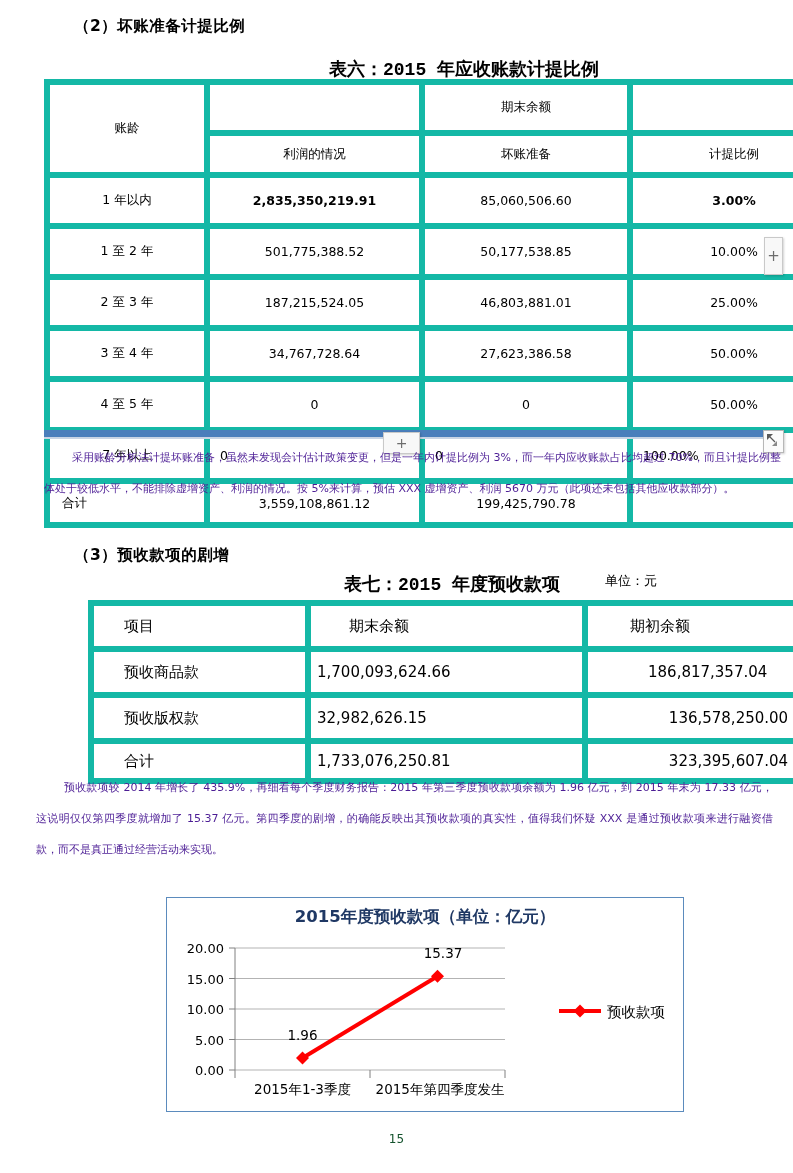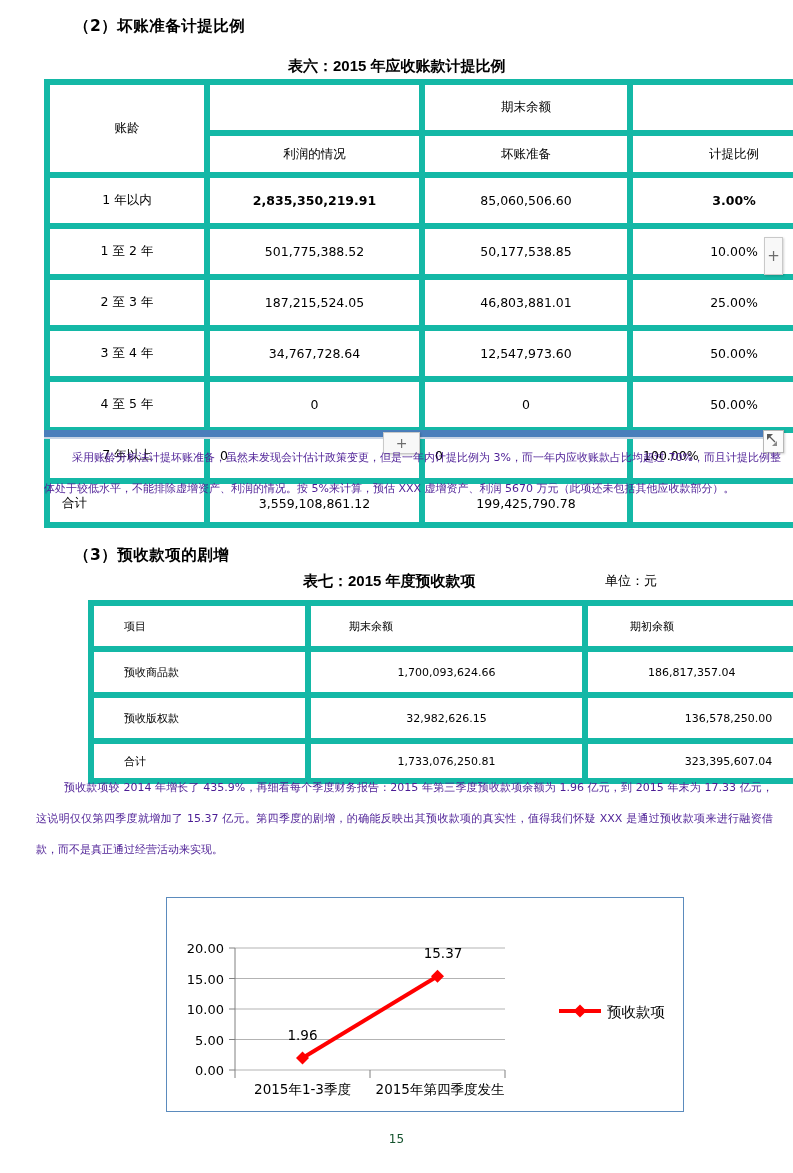--- a/index.html
+++ b/index.html
@@ -32,24 +32,25 @@
     font-size: 15.5px;
     letter-spacing: 0.5px;
     white-space: nowrap;
   }
   #heading-2 { left: 74px; top: 16px; }
   #heading-3 { left: 74px; top: 545px; }
 
   
   .table-caption {
     position: absolute;
-    font-family: Liberation Sans, sans-serif;
+    font-family: Liberation Mono, monospace;
     font-weight: bold;
-    font-size: 15px;
+    font-size: 18px;
     white-space: nowrap;
+    margin-left: 41px;
   }
   #caption-t6 { left: 288px; top: 57px; }
   #caption-t7 { left: 303px; top: 572px; }
   #unit-t7 {
     position: absolute;
     left: 605px; top: 572px;
     font-family: "DejaVu Sans", "Liberation Sans", sans-serif;
     font-size: 13px;
     white-space: nowrap;
     text-align: right;
@@ -81,23 +82,23 @@
   #table-aging td.hdr-blank-l { border-bottom: none; }
   #table-aging td.hdr-blank-r { border-bottom: none; }
   #table-aging td.sub-hdr { height: 36px; }
   #table-aging td.bold { font-weight: bold; margin-top: 48px; }
   #table-aging td.leftish { text-align: left; padding-left: 10px; }
   #table-aging td.total-label { text-align: left; padding-left: 12px; }
   #table-aging tr.total-row td { height: 38px; }
 
   
   #table-advance { left: 88px; top: 600px; width: 635px; }
-  #table-advance td { height: 40px; font-size: 11px; }
+  #table-advance td { height: 40px; font-size: 15px; }
   #table-advance td.c-item   { width: 175px; text-align: left; padding-left: 30px; }
-  #table-advance td.c-end    { width: 227px; text-align: center; }
+  #table-advance td.c-end    { width: 227px; text-align: left; }
   #table-advance td.c-begin  { width: 233px; text-align: left; padding-left: 60px; }
   #table-advance td.c-begin.ctr { text-align: center; padding-left: 6px;}
   #table-advance tr.hdr td.c-end { text-align: left; padding-left: 38px; }
   #table-advance tr.hdr td.c-begin { text-align: left; padding-left: 42px; }
   #table-advance tr.last td { height: 34px; }
 
   
   .para {
     position: absolute;
     font-family: "DejaVu Sans", "Liberation Sans", sans-serif;
@@ -252,21 +253,21 @@
       </tr>
       <tr>
         <td class="c-age">2 至 3 年</td>
         <td class="c-ar">187,215,524.05</td>
         <td class="c-bad">46,803,881.01</td>
         <td class="c-ratio">25.00%</td>
       </tr>
       <tr>
         <td class="c-age">3 至 4 年</td>
         <td class="c-ar">34,767,728.64</td>
-        <td class="c-bad">12,547,973.60</td>
+        <td class="c-bad">27,623,386.58</td>
         <td class="c-ratio">50.00%</td>
       </tr>
       <tr>
         <td class="c-age">4 至 5 年</td>
         <td class="c-ar">0</td>
         <td class="c-bad">0</td>
         <td class="c-ratio">50.00%</td>
       </tr>
       <tr>
         <td class="c-age">7 年以上</td>
@@ -330,20 +331,21 @@
         <td class="c-item">合计</td>
         <td class="c-end">1,733,076,250.81</td>
         <td class="c-begin ctr">323,395,607.04</td>
       </tr>
     </tbody>
   </table>
 
   <div class="para" id="para-2">预收款项较 2014 年增长了 435.9%，再细看每个季度财务报告：2015 年第三季度预收款项余额为 1.96 亿元，到 2015 年末为 17.33 亿元，这说明仅仅第四季度就增加了 15.37 亿元。第四季度的剧增，的确能反映出其预收款项的真实性，值得我们怀疑 XXX 是通过预收款项来进行融资借款，而不是真正通过经营活动来实现。</div>
 
   <div id="chart-card">
+    <div id="chart-title">2015年度预收款项（单位：亿元）</div>
 
     <svg id="plot-svg" width="516" height="213" viewBox="0 0 516 213">
 
       <g>
         <line x1="68" y1="50" x2="338" y2="50" stroke="#b3b3b3" stroke-width="1"></line>
         <line x1="68" y1="80.5" x2="338" y2="80.5" stroke="#b3b3b3" stroke-width="1"></line>
         <line x1="68" y1="111" x2="338" y2="111" stroke="#b3b3b3" stroke-width="1"></line>
         <line x1="68" y1="141.5" x2="338" y2="141.5" stroke="#b3b3b3" stroke-width="1"></line>
         <line x1="68" y1="172" x2="338" y2="172" stroke="#b3b3b3" stroke-width="1"></line>
       </g>

